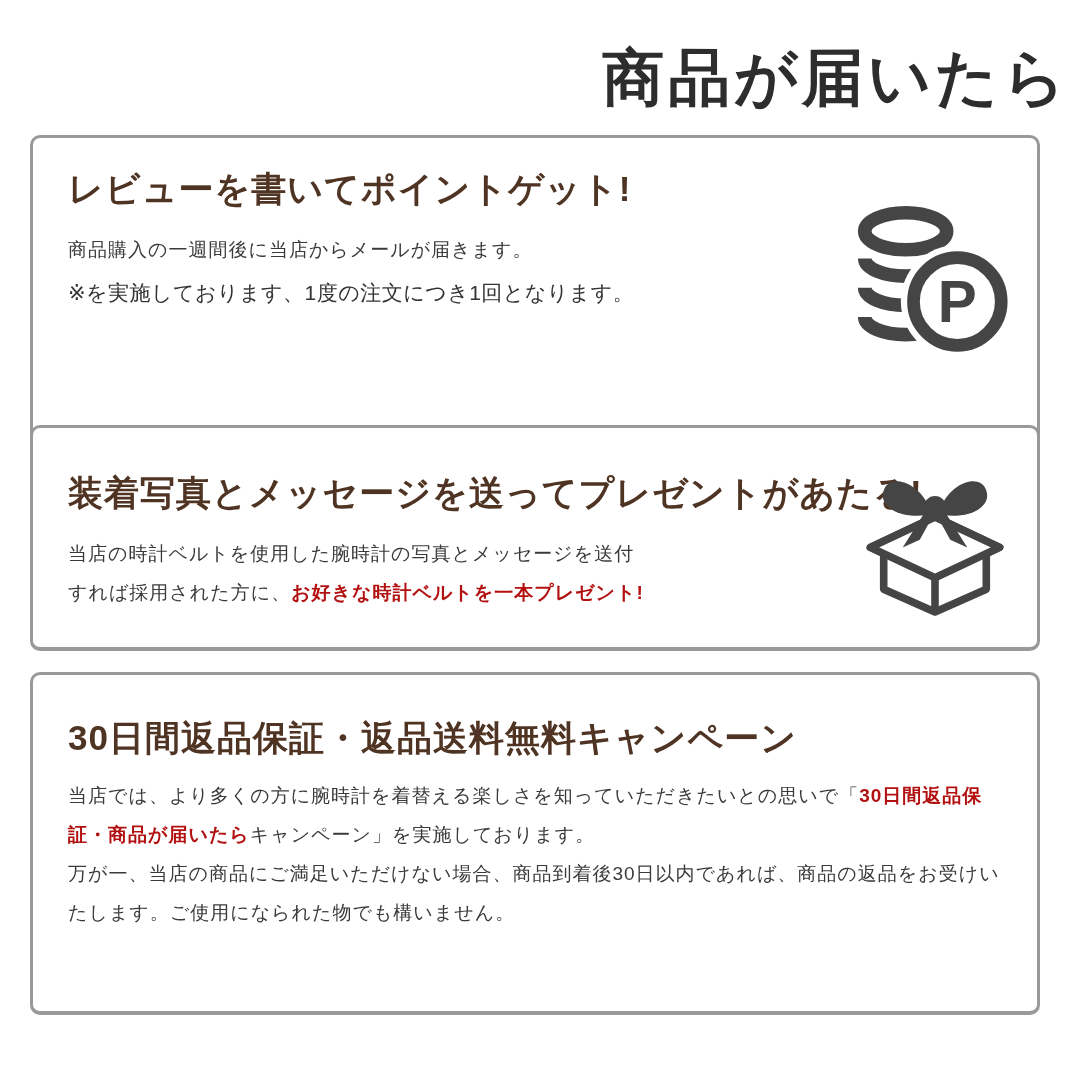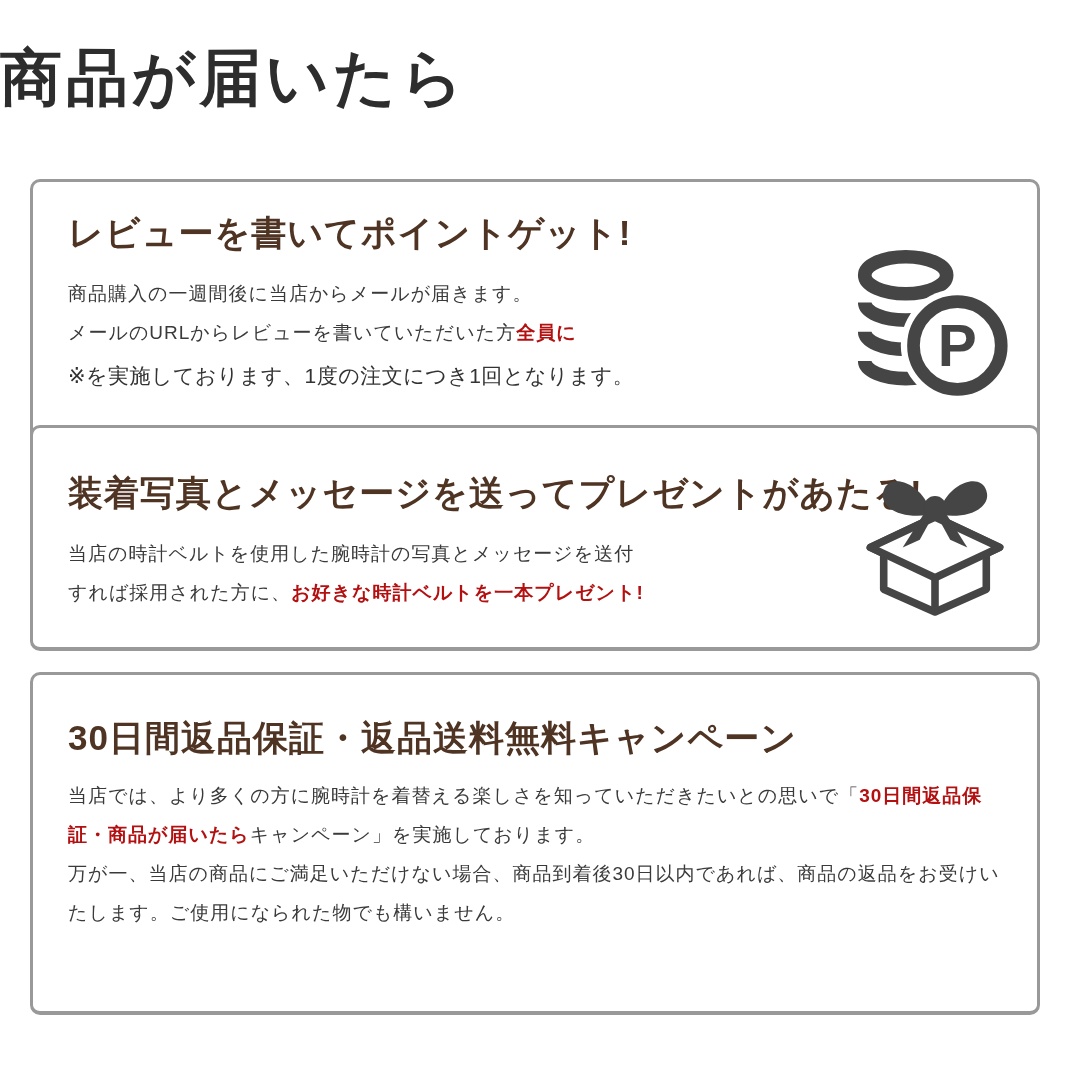--- a/index.html
+++ b/index.html
@@ -8,36 +8,36 @@
     font-family: "Liberation Sans", "DejaVu Sans", sans-serif;
     width: 1070px; height: 1070px;
     position: relative;
     overflow: hidden;
     color: #3a3a3a;
   }
   .page-title {
     position: absolute;
     top: 36px; left: 0;
     width: 1070px;
-    text-align: left;
+    text-align: right;
     font-size: 62px;
     font-weight: 900;
     letter-spacing: 4px;
     color: #2d2d2d;
   }
   .info-box {
     position: absolute;
     left: 30px;
     width: 1010px;
     border: 3px solid #999999;
     border-bottom-width: 4px;
     border-radius: 10px;
     background: #ffffff;
   }
-  #box-review    { top: 135px; height: 332px; padding: 28px 200px 0 35px; margin-top: 44px; }
+  #box-review    { top: 135px; height: 332px; padding: 28px 200px 0 35px; }
   #box-photo     { top: 425px; height: 226px; padding: 42px 200px 0 35px; }
   #box-guarantee { top: 672px; height: 343px; padding: 40px 36px 0 35px; }
 
   .box-heading {
     font-size: 35px;
     font-weight: 800;
     color: #4f3423;
     letter-spacing: 1px;
     white-space: nowrap;
   }
@@ -71,21 +71,20 @@
 </style>
 </head>
 <body>
 
 <h1 class="page-title">商品が届いたら</h1>
 
 <section class="info-box" id="box-review">
   <h2 class="box-heading">レビューを書いてポイントゲット!</h2>
   <div class="box-body">
     <div class="body-line">商品購入の一週間後に当店からメールが届きます。</div>
-    <div class="body-line"><span>メールのURLからレビューを書いていただいた方</span><span class="red-strong">全員に</span></div>
   </div>
   <div class="box-note">※を実施しております、1度の注文につき1回となります。</div>
   <svg class="box-icon" id="icon-points" viewBox="0 0 160 160" aria-hidden="true">
     <g fill="none" stroke="#454545" stroke-width="14">
       <path d="M10,58 A42,18 0 0 0 94,58"></path>
       <path d="M10,88 A42,18 0 0 0 94,88"></path>
       <path d="M10,118 A42,18 0 0 0 94,118"></path>
       <ellipse cx="52" cy="30" rx="42" ry="19"></ellipse>
     </g>
     <circle cx="105" cy="102" r="58" fill="#ffffff"></circle>

